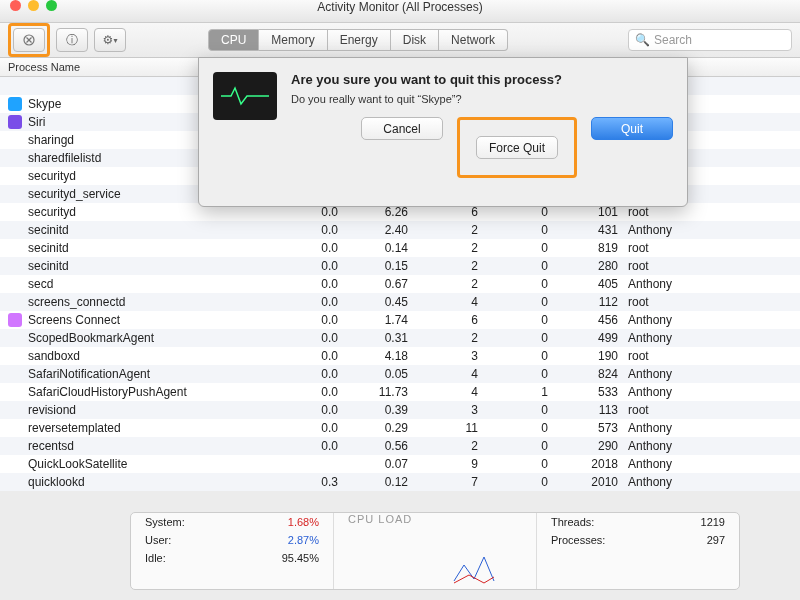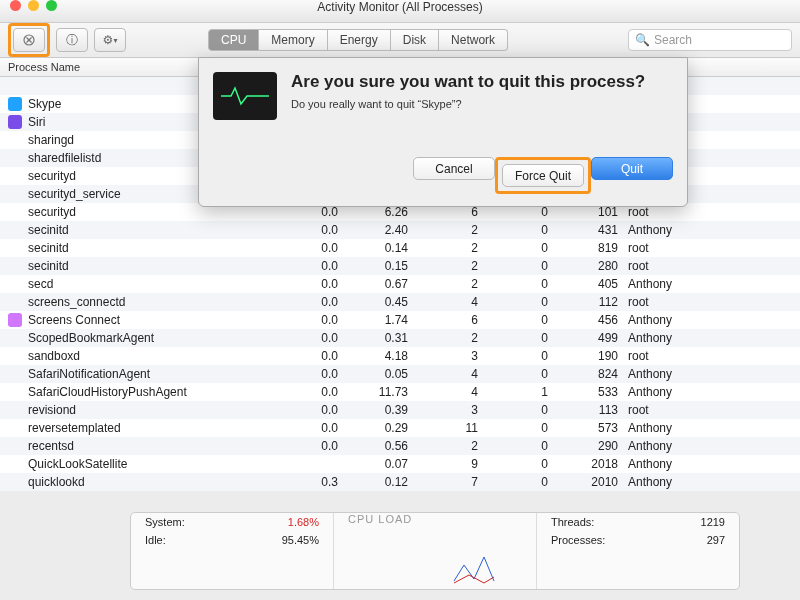--- a/index.html
+++ b/index.html
@@ -21,26 +21,26 @@
 .row{display:flex;align-items:center;height:18px;padding-left:8px}
 .row:nth-child(odd){background:#f3f5f9}
 .row:nth-child(even){background:#fff}
 .ico{width:14px;height:14px;margin-right:6px;display:inline-block;border-radius:3px}
 .pname{width:250px;overflow:hidden;white-space:nowrap;text-overflow:ellipsis}
 .c{width:60px;text-align:right;padding-right:10px}
 .c.user{width:70px;text-align:left}
 .dialog{position:absolute;top:57px;left:198px;width:460px;height:120px;background:#efefef;border:1px solid #aaa;border-radius:0 0 6px 6px;box-shadow:0 6px 20px rgba(0,0,0,0.25);display:flex;padding:14px;gap:14px}
 .dialog .icon{width:64px;height:48px;background:#1a1a1a;border-radius:4px;display:flex;align-items:center;justify-content:center;color:#2fff7a}
 .dialog .txt{flex:1}
-.dialog .hdr{font-weight:bold;font-size:17px;margin-bottom:6px}
+.dialog .hdr{font-weight:bold;font-size:13px;margin-bottom:6px}
 .dialog .sub{font-size:11px;color:#333}
-.dbuttons{position:absolute;bottom:12px;right:14px;display:flex;}
+.dbuttons{position:absolute;bottom:28px;right:14px;display:flex;gap:14px}
 .btn{width:80px;height:21px;border-radius:5px;border:1px solid #bbb;background:linear-gradient(#fff,#efefef);font-size:12px;display:flex;align-items:center;justify-content:center}
 .btn.blue{background:linear-gradient(#6fb3ff,#2f7fe6);border-color:#2f7fe6;color:#fff}
-.fq-wrap{border:3px solid #f7941d;border-radius:4px;padding:4px}
+.fq-wrap{border:3px solid #f7941d;border-radius:4px;padding:16px}
 .footer{position:absolute;bottom:10px;left:130px;right:60px;height:76px;background:#fafafa;border:1px solid #ccc;border-radius:5px;display:flex;font-size:11px}
 .fcol{flex:1;padding:0 14px;border-right:1px solid #ddd}
 .fcol:last-child{border-right:none}
 .frow{display:flex;justify-content:space-between;line-height:18px}
 </style>
 </head>
 <body>
 
 <div class="titlebar">
   <div class="traffic">
@@ -333,20 +333,24 @@
   </div>
 </div>
 
 <div class="footer">
   <div class="fcol">
     <div class="frow">
         <span>System:</span>
         <span style="color:#d62424">1.68%</span>
       </div>
     <div class="frow">
+        <span>User:</span>
+        <span style="color:#2a5fd4">2.87%</span>
+      </div>
+    <div class="frow">
         <span>Idle:</span>
         <span>95.45%</span>
       </div>
   </div>
   <div class="fcol" style="text-align:left;color:#999;letter-spacing:1px;position:relative">
     <span>CPU LOAD</span>
     <svg width="100%" height="40" style="position:absolute;bottom:4px;left:0">
         <polyline points="120,36 130,20 140,34 150,12 160,36" fill="none" stroke="#2a5fd4" stroke-width="1"></polyline>
         <polyline points="120,38 135,30 150,38 160,32" fill="none" stroke="#d62424" stroke-width="1"></polyline>
       </svg>

